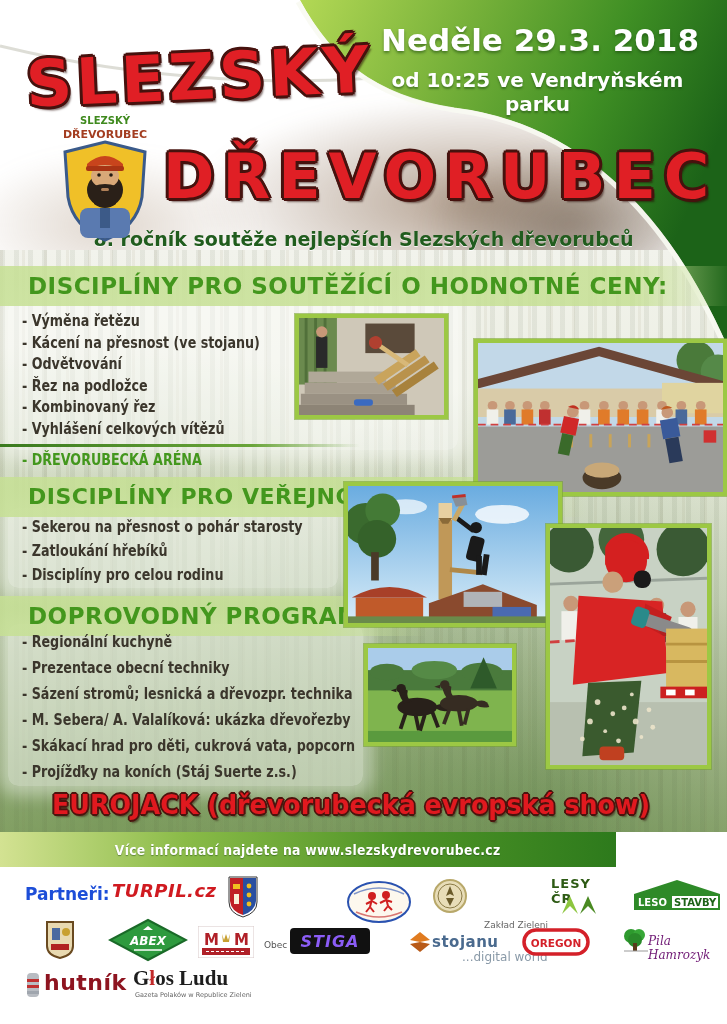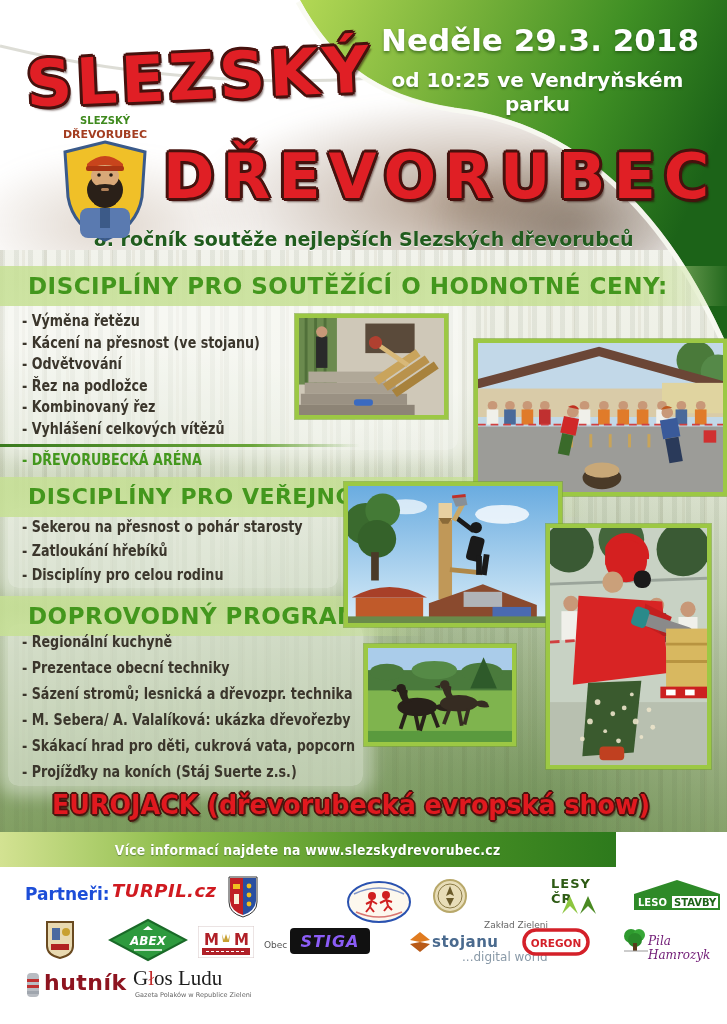--- a/index.html
+++ b/index.html
@@ -94,21 +94,21 @@
   .obec-text{left:264px;top:892px;font-size:9px;color:#555555;margin-top:48px;}
   .zaklad-text{left:484px;top:892px;font-size:9px;color:#666666;margin-top:28px;}
   .lesycr{left:551px;top:876px;width:56px;font-size:13px;font-weight:800;color:#2d5a14;letter-spacing:1px;}
   .stiga-box{left:290px;top:928px;width:80px;height:26px;background:#111111;border-radius:4px;
     display:flex;align-items:center;justify-content:center;}
   .stiga-box span{color:#8b5cf6;font-weight:800;font-style:italic;font-size:16px;letter-spacing:1px;}
   .psmedia{left:432px;top:933px;font-size:15px;font-weight:800;color:#4a6a8e;letter-spacing:.5px;}
   .psmedia-sub{left:462px;top:950px;font-size:12px;color:#8a9aa8;}
   .pila-text{left:648px;top:934px;font-size:12px;font-style:italic;font-family:"DejaVu Serif",serif;color:#701a75;}
   .hutnik-text{left:44px;top:970px;font-size:22px;font-weight:800;color:#8e1420;letter-spacing:.5px;}
-  .glos{left:133px;top:966px;font-family:"Liberation Serif","DejaVu Serif",serif;font-size:21px;font-weight:400;color:#1d1d1d;}
+  .glos{left:133px;top:966px;font-family:"Liberation Serif","DejaVu Serif",serif;font-size:21px;font-weight:700;color:#1d1d1d;}
   .glos .acc{color:#c22a2a;}
   .glos-tag{left:135px;top:991px;font-size:6.5px;color:#666666;}
   .vstup{left:560px;top:972px;font-size:20px;font-weight:800;color:#e0161c;letter-spacing:.5px;}
 </style>
 </head>
 <body>
 
 <div class="poster">
 
   <div class="abs bg-bark1"></div>

